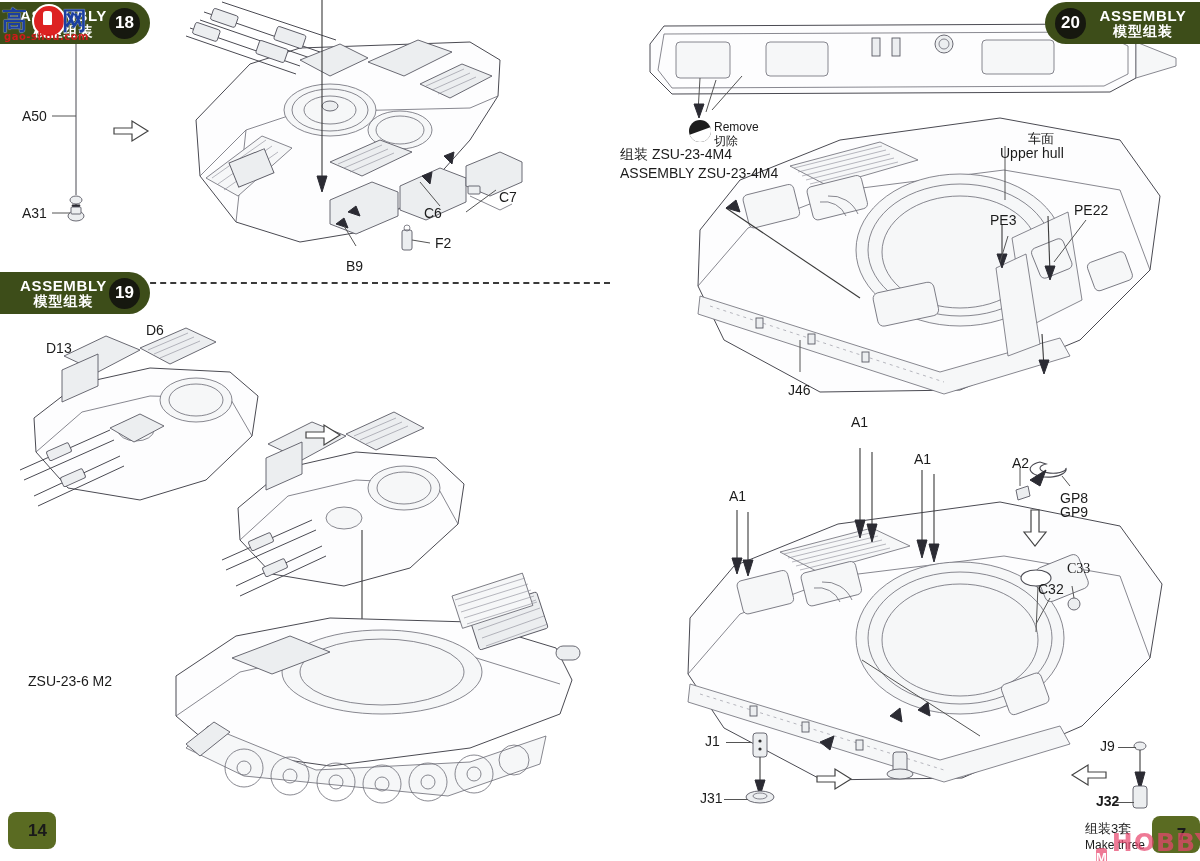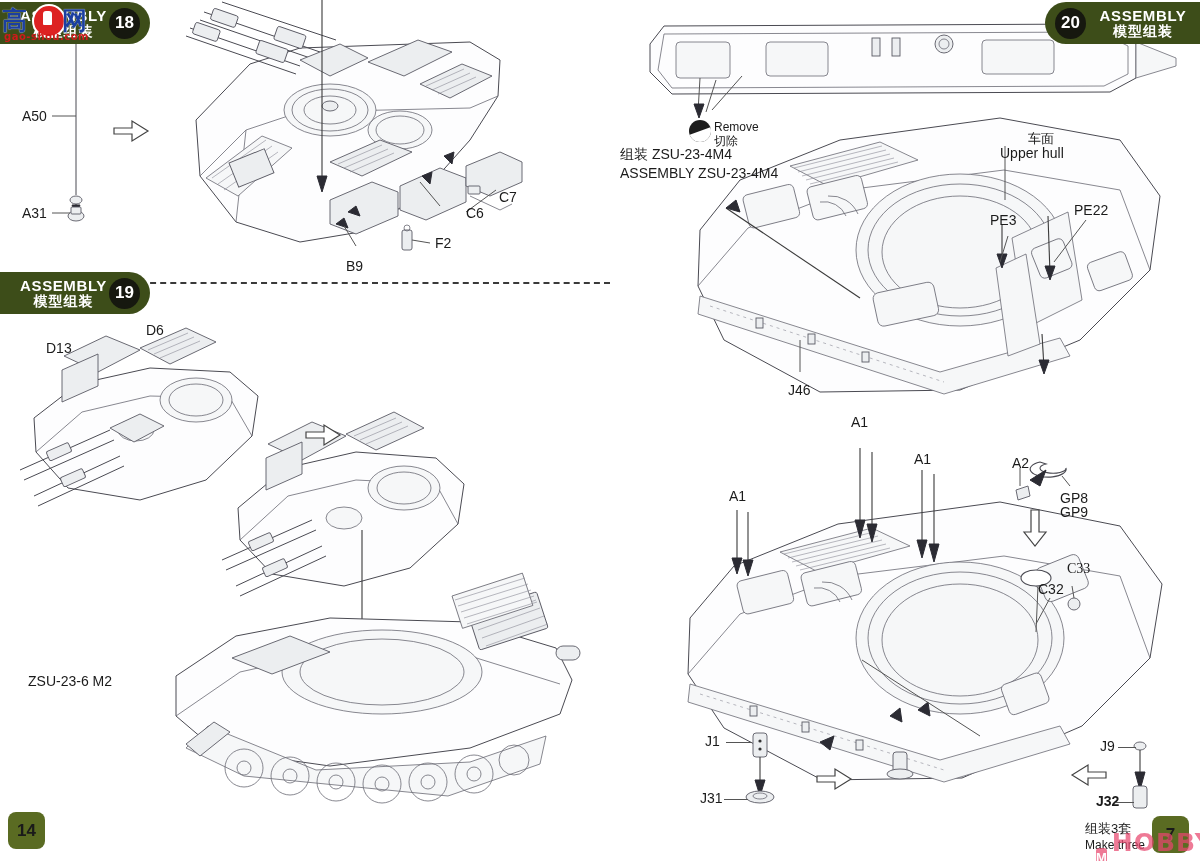--- a/index.html
+++ b/index.html
@@ -79,20 +79,21 @@
     width: 37px;
     height: 37px;
     border-radius: 8px;
     background: #5a6b22;
     color: #1a1a1a;
     font-size: 17px;
     font-weight: bold;
     display: flex;
     align-items: center;
     justify-content: center;
+    padding-left: 11px;
   }
 
   
   .lbl {
     position: absolute;
     font-size: 14px;
     color: #1b1b1b;
     white-space: nowrap;
     font-family: "Liberation Sans", sans-serif;
   }
@@ -534,21 +535,21 @@
   <div class="wm-gaoshou">
     <div class="wm-gs-text" style="left:0; top:3px;">高</div>
     <div class="wm-thumb"></div>
     <div class="wm-gs-text" style="left:60px; top:3px;">网</div>
     <div class="wm-gs-dot">gao-shou.com</div>
   </div>
 
   <div class="lbl" style="left:22px; top:108px;">A50</div>
   <div class="lbl" style="left:22px; top:205px;">A31</div>
   <div class="lbl" style="left:499px; top:189px;">C7</div>
-  <div class="lbl" style="left:466px; top:205px;">C6</div>
+  <div class="lbl" style="left:424px; top:205px;">C6</div>
   <div class="lbl" style="left:435px; top:235px;">F2</div>
   <div class="lbl" style="left:346px; top:258px;">B9</div>
 
   <svg class="bigarrow" style="left:112px; top:118px;" width="38" height="26" viewBox="0 0 38 26">
     <path d="M2 10 L20 10 L20 3 L36 13 L20 23 L20 16 L2 16 Z" fill="#ffffff" stroke="#444" stroke-width="1.2"></path>
   </svg>
 
   <div class="dashed-sep" style="left:140px; top:282px; width:470px;"></div>
 
   <div class="banner left-anchored" style="left:0; top:272px; width:150px;">

